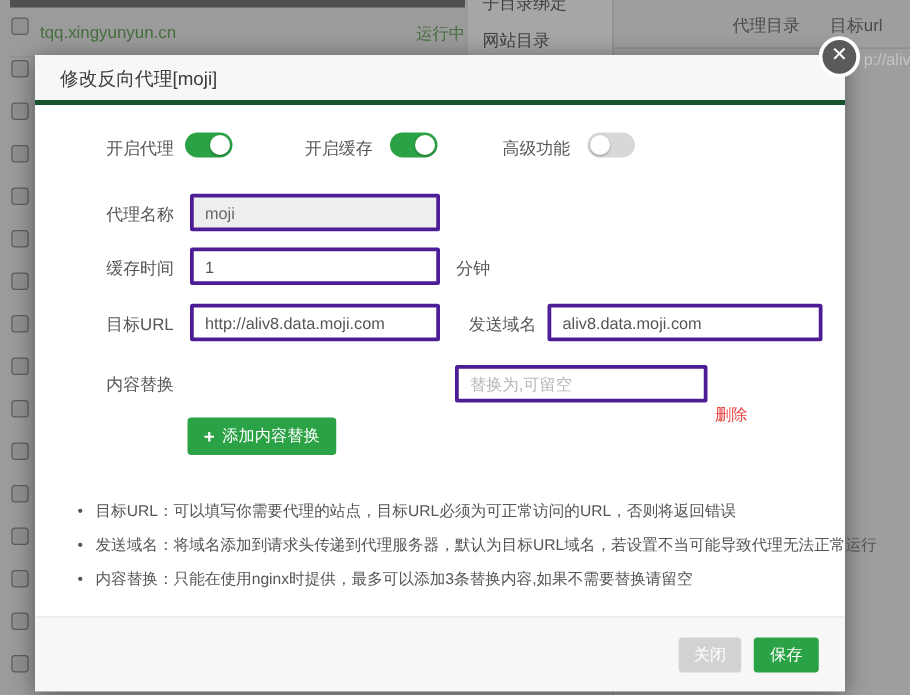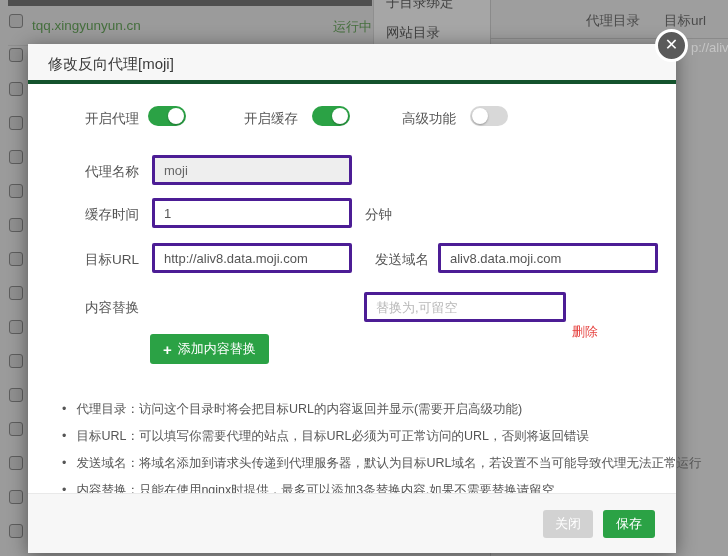--- a/index.html
+++ b/index.html
@@ -144,21 +144,20 @@
     <span class="frm-label" style="left:57px; top:255px;">内容替换</span>
     <input class="inp" style="left: 336px; top: 248px; width: 202px;" placeholder="替换为,可留空">
     <span class="del-link" style="left:544px; top:255px;margin-top:24px;">删除</span>
 
     <button class="btn-add">
       <span class="plus">+</span>
       <span>添加内容替换</span>
     </button>
 
     <ul class="notes">
-      <li>代理目录：访问这个目录时将会把目标URL的内容返回并显示(需要开启高级功能)</li>
       <li>目标URL：可以填写你需要代理的站点，目标URL必须为可正常访问的URL，否则将返回错误</li>
       <li>发送域名：将域名添加到请求头传递到代理服务器，默认为目标URL域名，若设置不当可能导致代理无法正常运行</li>
       <li>内容替换：只能在使用nginx时提供，最多可以添加3条替换内容,如果不需要替换请留空</li>
     </ul>
 
     <div class="modal-footer">
       <button class="btn-close">关闭</button>
       <button class="btn-save">保存</button>
     </div>
   </div>

